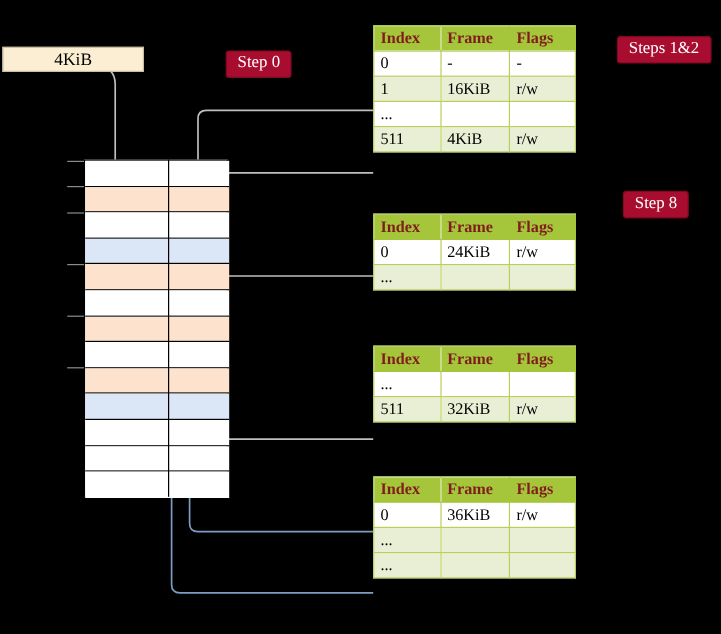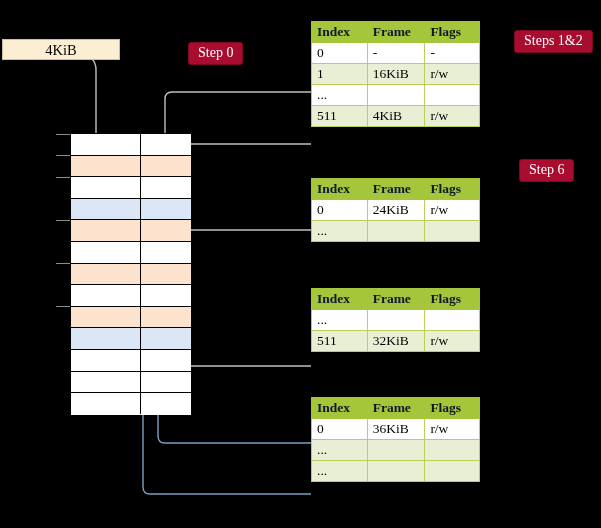--- a/index.html
+++ b/index.html
@@ -31,21 +31,21 @@
     padding: 2px 5px;
     height: 21px;
     box-sizing: border-box;
     text-align: left;
     font-weight: normal;
     white-space: nowrap;
     overflow: hidden;
   }
   .ptable th {
     background: #a5c63b;
-    color: #0f172a;
+    color: #7f1d1d;
     font-weight: bold;
     border: 1px solid #a5c63b;
     font-size: 13.5px;
   }
   .ptable tr.alt td { background: #e9efd4; }
   .ptable tr.plain td { background: #ffffff; }
   .ptable td.hl { background: #ffffa8; }
   .col-index { width: 56px; }
   .col-frame { width: 58px; }
   .col-flags { width: 55px; }
@@ -168,21 +168,21 @@
 
     <g>
       <path d="M311,494 L150,494 Q143,494 143,487 L143,209" fill="none" stroke="#7b9fc4" stroke-width="1.4" marker-end="url(#ab)"></path>
     </g>
   </svg>
 
   <div class="framebox" style="left:2px; top:39px; width:118px; height:21px;">4KiB</div>
 
   <div class="badge" style="left:514px; top:30px;">Steps 1&amp;2</div>
   <div class="badge" style="left:188px; top:42px;">Step 0</div>
-  <div class="badge" style="left:519px; top:159px;">Step 6</div>
+  <div class="badge" style="left:519px; top:159px;">Step 8</div>
 
   <div id="memcol">
     <div class="memrow" style="top:0px;"></div>
     <div class="memrow orange" style="top:21.6px;"></div>
     <div class="memrow" style="top:43.2px;"></div>
     <div class="memrow blue" style="top:64.8px;"></div>
     <div class="memrow orange" style="top:86.4px;"></div>
     <div class="memrow" style="top:108px;"></div>
     <div class="memrow orange" style="top:129.6px;"></div>
     <div class="memrow" style="top:151.2px;"></div>

